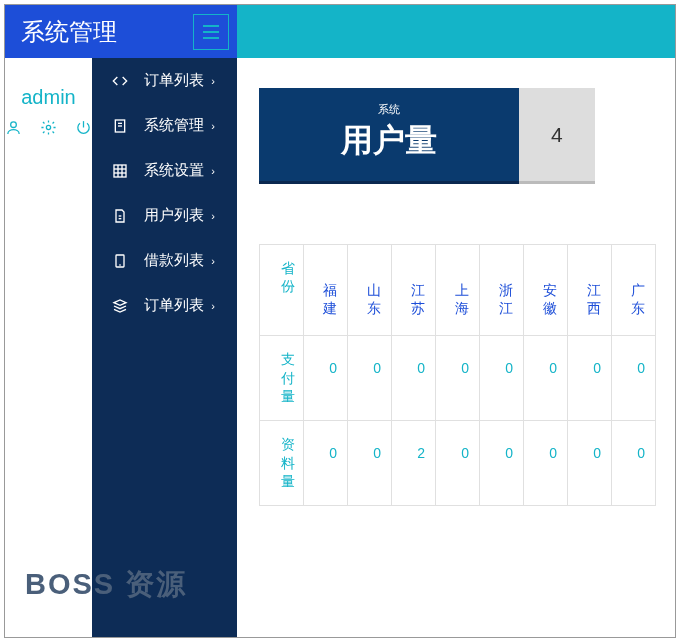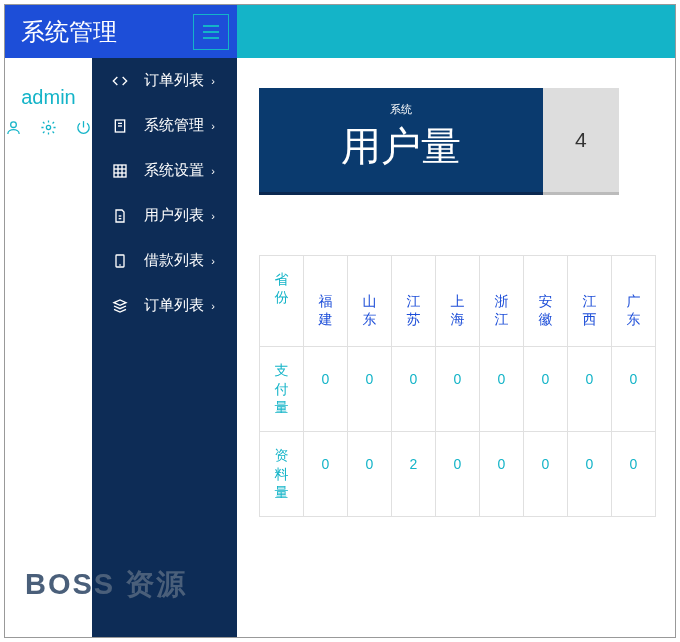--- a/index.html
+++ b/index.html
@@ -18,25 +18,25 @@
 .user-icons span { color: #14b4c8; cursor: pointer; display: flex; }
 .nav { flex: 1; }
 .nav-item { height: 45px; display: flex; align-items: center; padding: 0 24px 0 20px; color: #fff; font-size: 15px; cursor: pointer; position: relative; }
 .nav-item .icon { width: 20px; margin-right: 12px; display: flex; align-items: center; }
 .nav-item .arrow { position: absolute; right: 22px; font-size: 11px; color: #fff; }
 .watermark { position: absolute; bottom: 32px; left: 20px; color: #4a5f7a; font-size: 29px; font-weight: bold; letter-spacing: 2px; }
 .main { flex: 1; background: #fff; padding: 30px 0 0 12px; overflow: hidden; }
 .card-row { display: flex; margin-bottom: 60px; margin-left: 10px; }
 .card-blue { background: #0a3a6e; color: #fff; padding: 14px 82px 18px; text-align: center; border-bottom: 3px solid #0a2850; }
 .card-sub { font-size: 11px; margin-bottom: 2px; }
-.card-title { font-size: 40px; font-weight: 400; }
+.card-title { font-size: 32px; font-weight: 700; }
 .card-num { background: #ddd; padding: 0 32px; display: flex; align-items: center; justify-content: center; font-size: 21px; color: #333; border-bottom: 3px solid #bbb; }
 .table-wrap { margin-left: 10px; }
 table { border-collapse: collapse; }
-th, td { border: 1px solid #e0e0e0; padding: 14px 10px; text-align: center; font-size: 14px; vertical-align: top; min-width: 44px; }
+th, td { border: 1px solid #e0e0e0; padding: 14px 10px; text-align: right; font-size: 14px; vertical-align: top; min-width: 44px; }
 th { color: #1d4ed8; font-weight: normal; padding-top: 36px; padding-bottom: 18px; }
 th.rowlabel, td.rowlabel { color: #14b4c8; writing-mode: initial; line-height: 1.4; padding: 14px 8px; }
 td { color: #14b4c8; padding: 24px 10px; }
 .vtext { display: inline-block; width: 14px; line-height: 1.3; word-break: break-all; }
 </style>
 </head>
 <body>
 
 <div class="frame">
   <div class="topbar">

